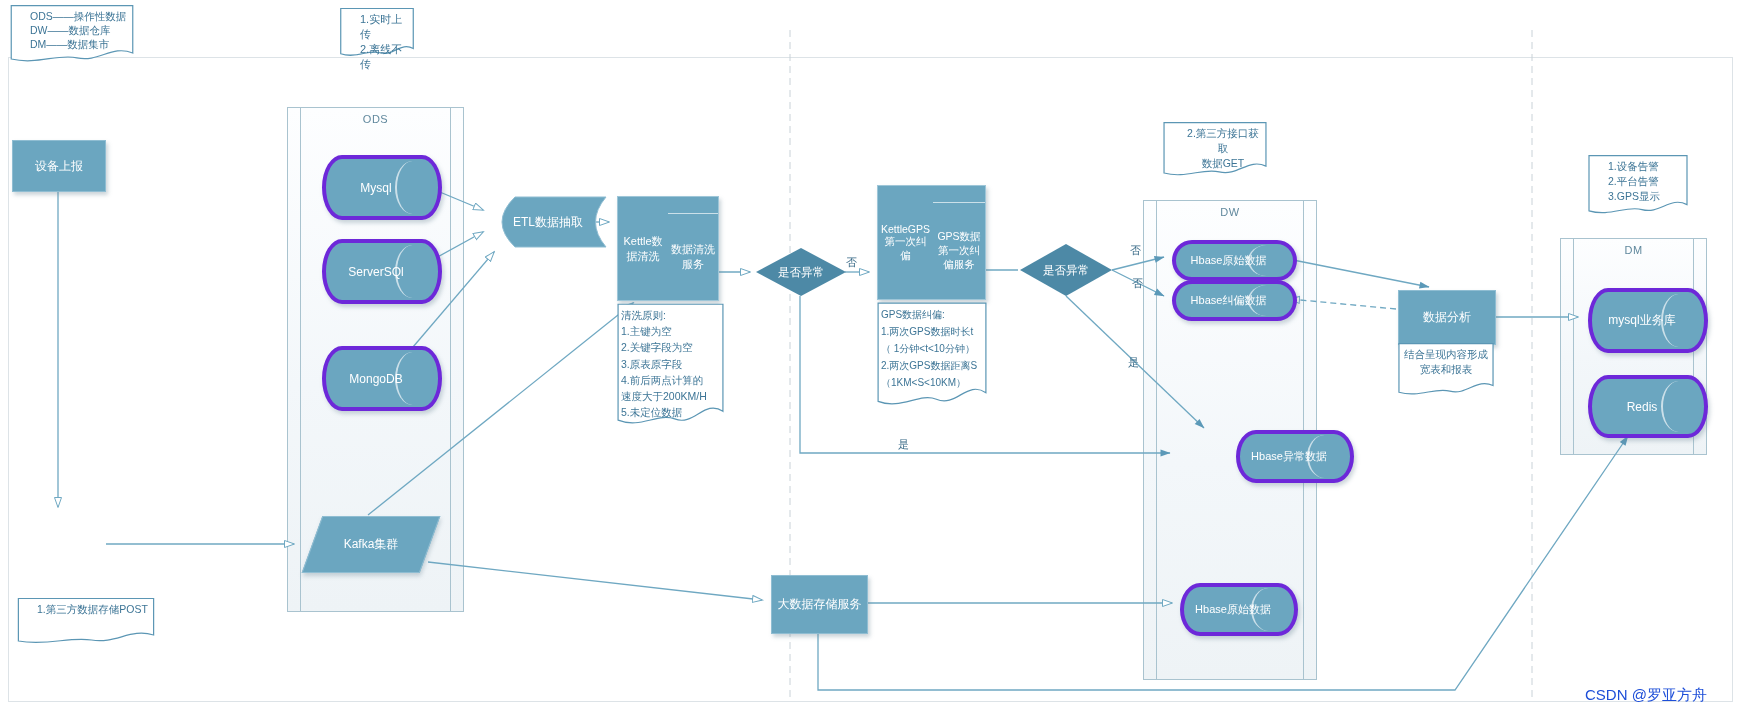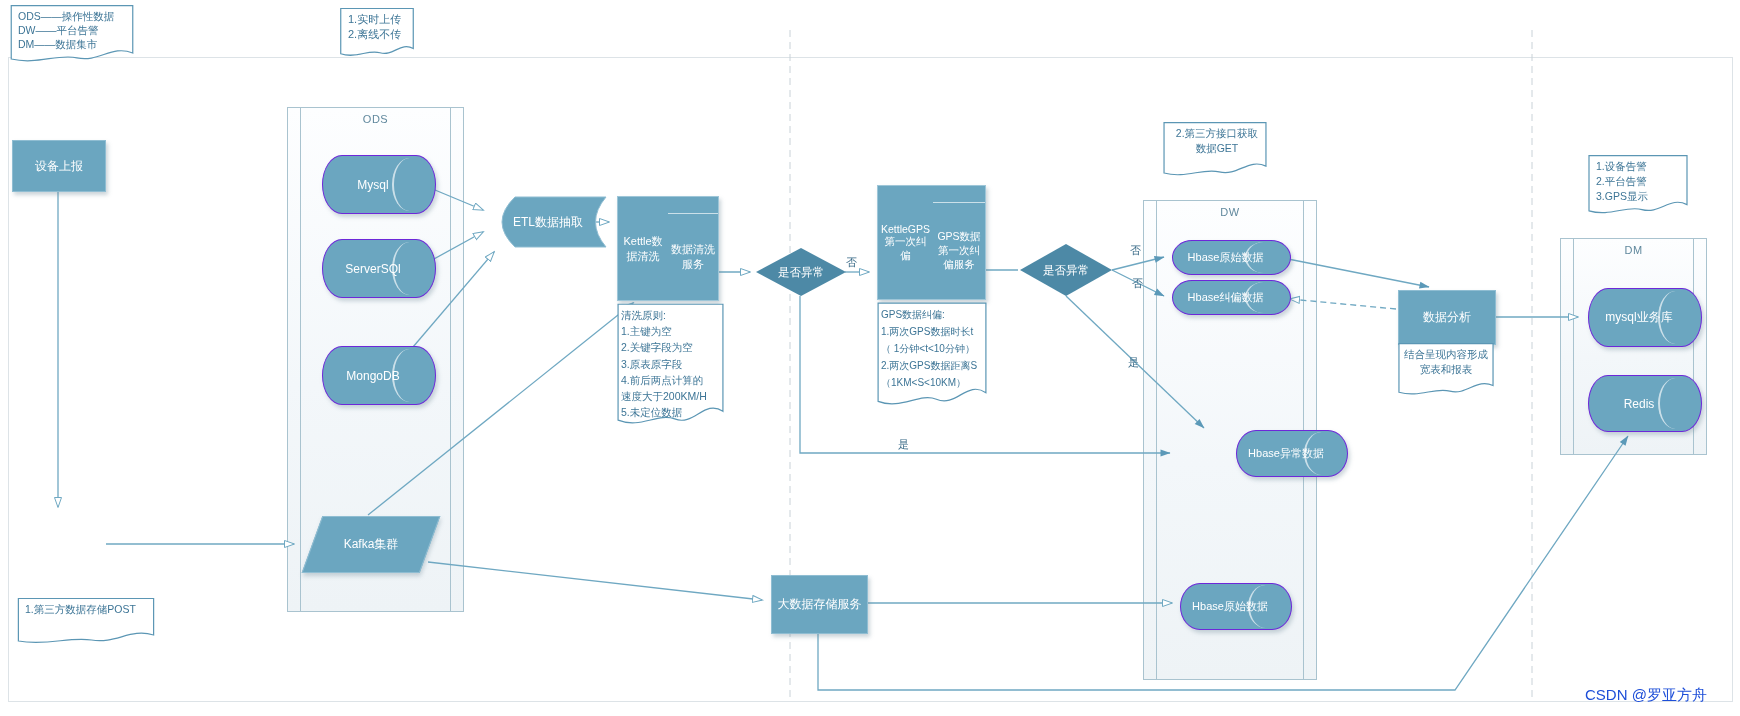--- a/index.html
+++ b/index.html
@@ -16,42 +16,42 @@
   .lane-title{position:absolute;top:5px;left:0;right:0;text-align:center;
         color:#60889d;font-size:11px;letter-spacing:.5px;}
   .box{position:absolute;background:#6ba6c0;border:1px solid #8fbdd2;color:#fff;
        display:flex;align-items:center;justify-content:center;text-align:center;
        font-size:12px;z-index:3;box-shadow:2px 3px 4px rgba(110,135,150,.35);}
   .split{position:absolute;background:#6ba6c0;border:1px solid #9ec6d8;color:#fff;
        z-index:3;box-shadow:2px 3px 4px rgba(110,135,150,.35);display:flex;flex-direction:row;}
   .cell{flex:1;display:flex;align-items:center;justify-content:center;text-align:center;
        font-size:11px;padding:2px 3px;}
   .cell+.cell{border-top:1px solid rgba(255,255,255,.65);margin-top:16px;}
-  .hcyl{position:absolute;background:#6ba6c0;border:1px solid #6d28d9;color:#fff;
+  .hcyl{position:absolute;background:#6ba6c0;border:4px solid #6d28d9;color:#fff;
        border-radius:20px/50%;display:flex;align-items:center;justify-content:center;
        font-size:12px;z-index:3;box-shadow:2px 3px 4px rgba(110,135,150,.35);padding-right:12px;}
   .hcyl::after{content:"";position:absolute;right:7%;top:3%;height:94%;width:30%;
        border-radius:50%;border-left:2px solid rgba(255,255,255,.65);}
   .hcyl-sm{font-size:11px;}
   .diamond{position:absolute;background:#4d89a6;color:#fff;font-size:11.5px;
        clip-path:polygon(50% 0,100% 50%,50% 100%,0 50%);display:flex;align-items:center;
        justify-content:center;z-index:3;}
   .para{position:absolute;z-index:3;display:flex;align-items:center;justify-content:center;
        color:#fff;font-size:12px;}
   .para::before{content:"";position:absolute;inset:0;background:#6ba6c0;
        border:1px solid #8fbdd2;transform:skewX(-20deg);
        box-shadow:2px 3px 4px rgba(110,135,150,.35);z-index:-1;}
   .shape-svg{position:absolute;z-index:3;}
   .shape-label{position:absolute;z-index:4;display:flex;align-items:center;justify-content:center;
        color:#fff;font-size:12px;text-align:center;}
   .note{position:absolute;z-index:3;}
   .note-bg{position:absolute;inset:0;width:100%;height:100%;}
   .note-bg path{fill:#ffffff;stroke:#5b96b4;stroke-width:1.2;vector-effect:non-scaling-stroke;}
   .note-text{position:relative;z-index:1;color:#3d7596;font-size:11px;line-height:16px;
-       padding:4px 4px 0 8px;}
+       padding:4px 4px 0 20px;}
   .note-center .note-text{text-align:center;}
   .edge-label{position:absolute;z-index:5;color:#3a6b88;font-size:11px;}
   .watermark{position:absolute;z-index:5;color:#1d4ed8;font-size:15px;}
 </style>
 </head>
 <body>
 
 <div class="stage">
 
   <div class="frame"></div>
@@ -165,21 +165,21 @@
   <div class="para" style="left:312px;top:516px;width:118px;height:57px">
     <span>Kafka集群</span>
     </div>
 
   <div class="note" style="left:10px;top:5px;width:124px;height:60px">
     <svg class="note-bg" viewBox="0 0 100 100" preserveAspectRatio="none">
         <path d="M1,1 H99 V80 C82,66 72,96 54,88 C38,81 22,100 1,90 Z"></path>
       </svg>
     <div class="note-text" style="line-height:14px;font-size:10.5px">
       <div>ODS——操作性数据</div>
-      <div>DW——平台告警</div>
+      <div>DW——数据仓库</div>
       <div>DM——数据集市</div>
     </div>
   </div>
 
   <div class="note" style="left:340px;top:8px;width:74px;height:52px">
     <svg class="note-bg" viewBox="0 0 100 100" preserveAspectRatio="none">
         <path d="M1,1 H99 V78 C82,64 72,94 54,86 C38,79 22,98 1,88 Z"></path>
       </svg>
     <div class="note-text" style="line-height:15px">
       <div>1.实时上传</div>

